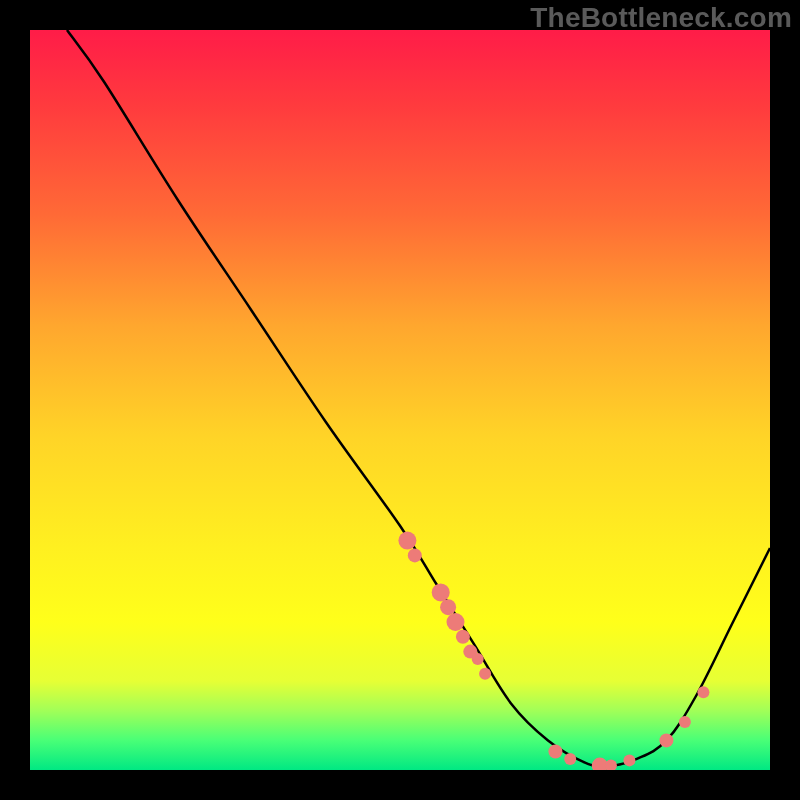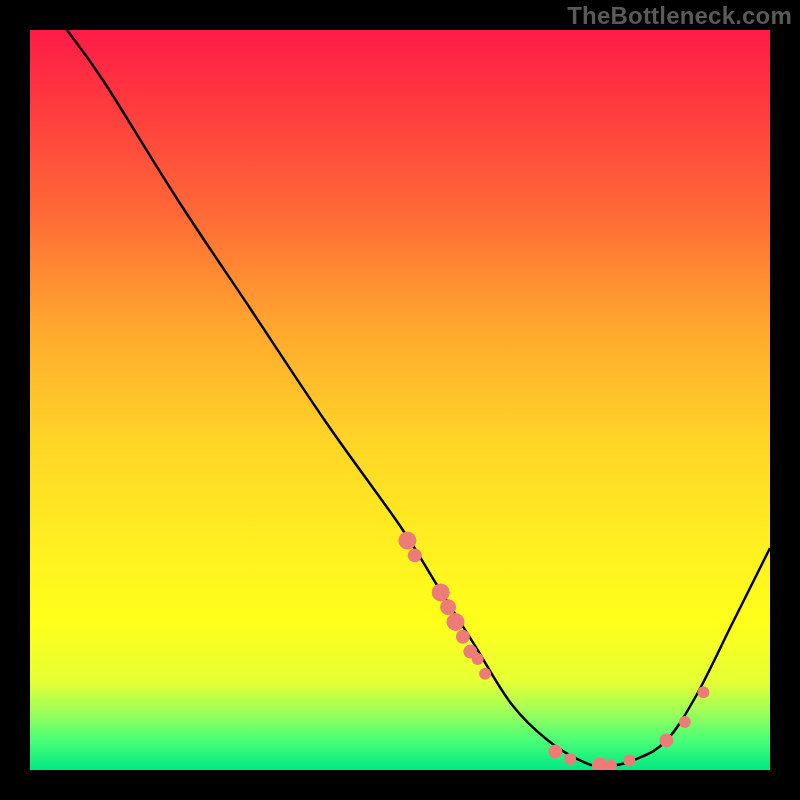--- a/index.html
+++ b/index.html
@@ -15,21 +15,21 @@
     position: relative;
     width: 800px;
     height: 800px;
     background: #000;
   }
   .watermark {
     position: absolute;
     top: 2px;
     right: 8px;
     color: #5a5a5a;
-    font-size: 24px;
+    font-size: 28px;
     font-weight: 600;
     letter-spacing: 0.2px;
     font-family: Arial, Helvetica, sans-serif;
   }
   .plot-area {
     position: absolute;
     left: 30px;
     top: 30px;
     width: 740px;
     height: 740px;

